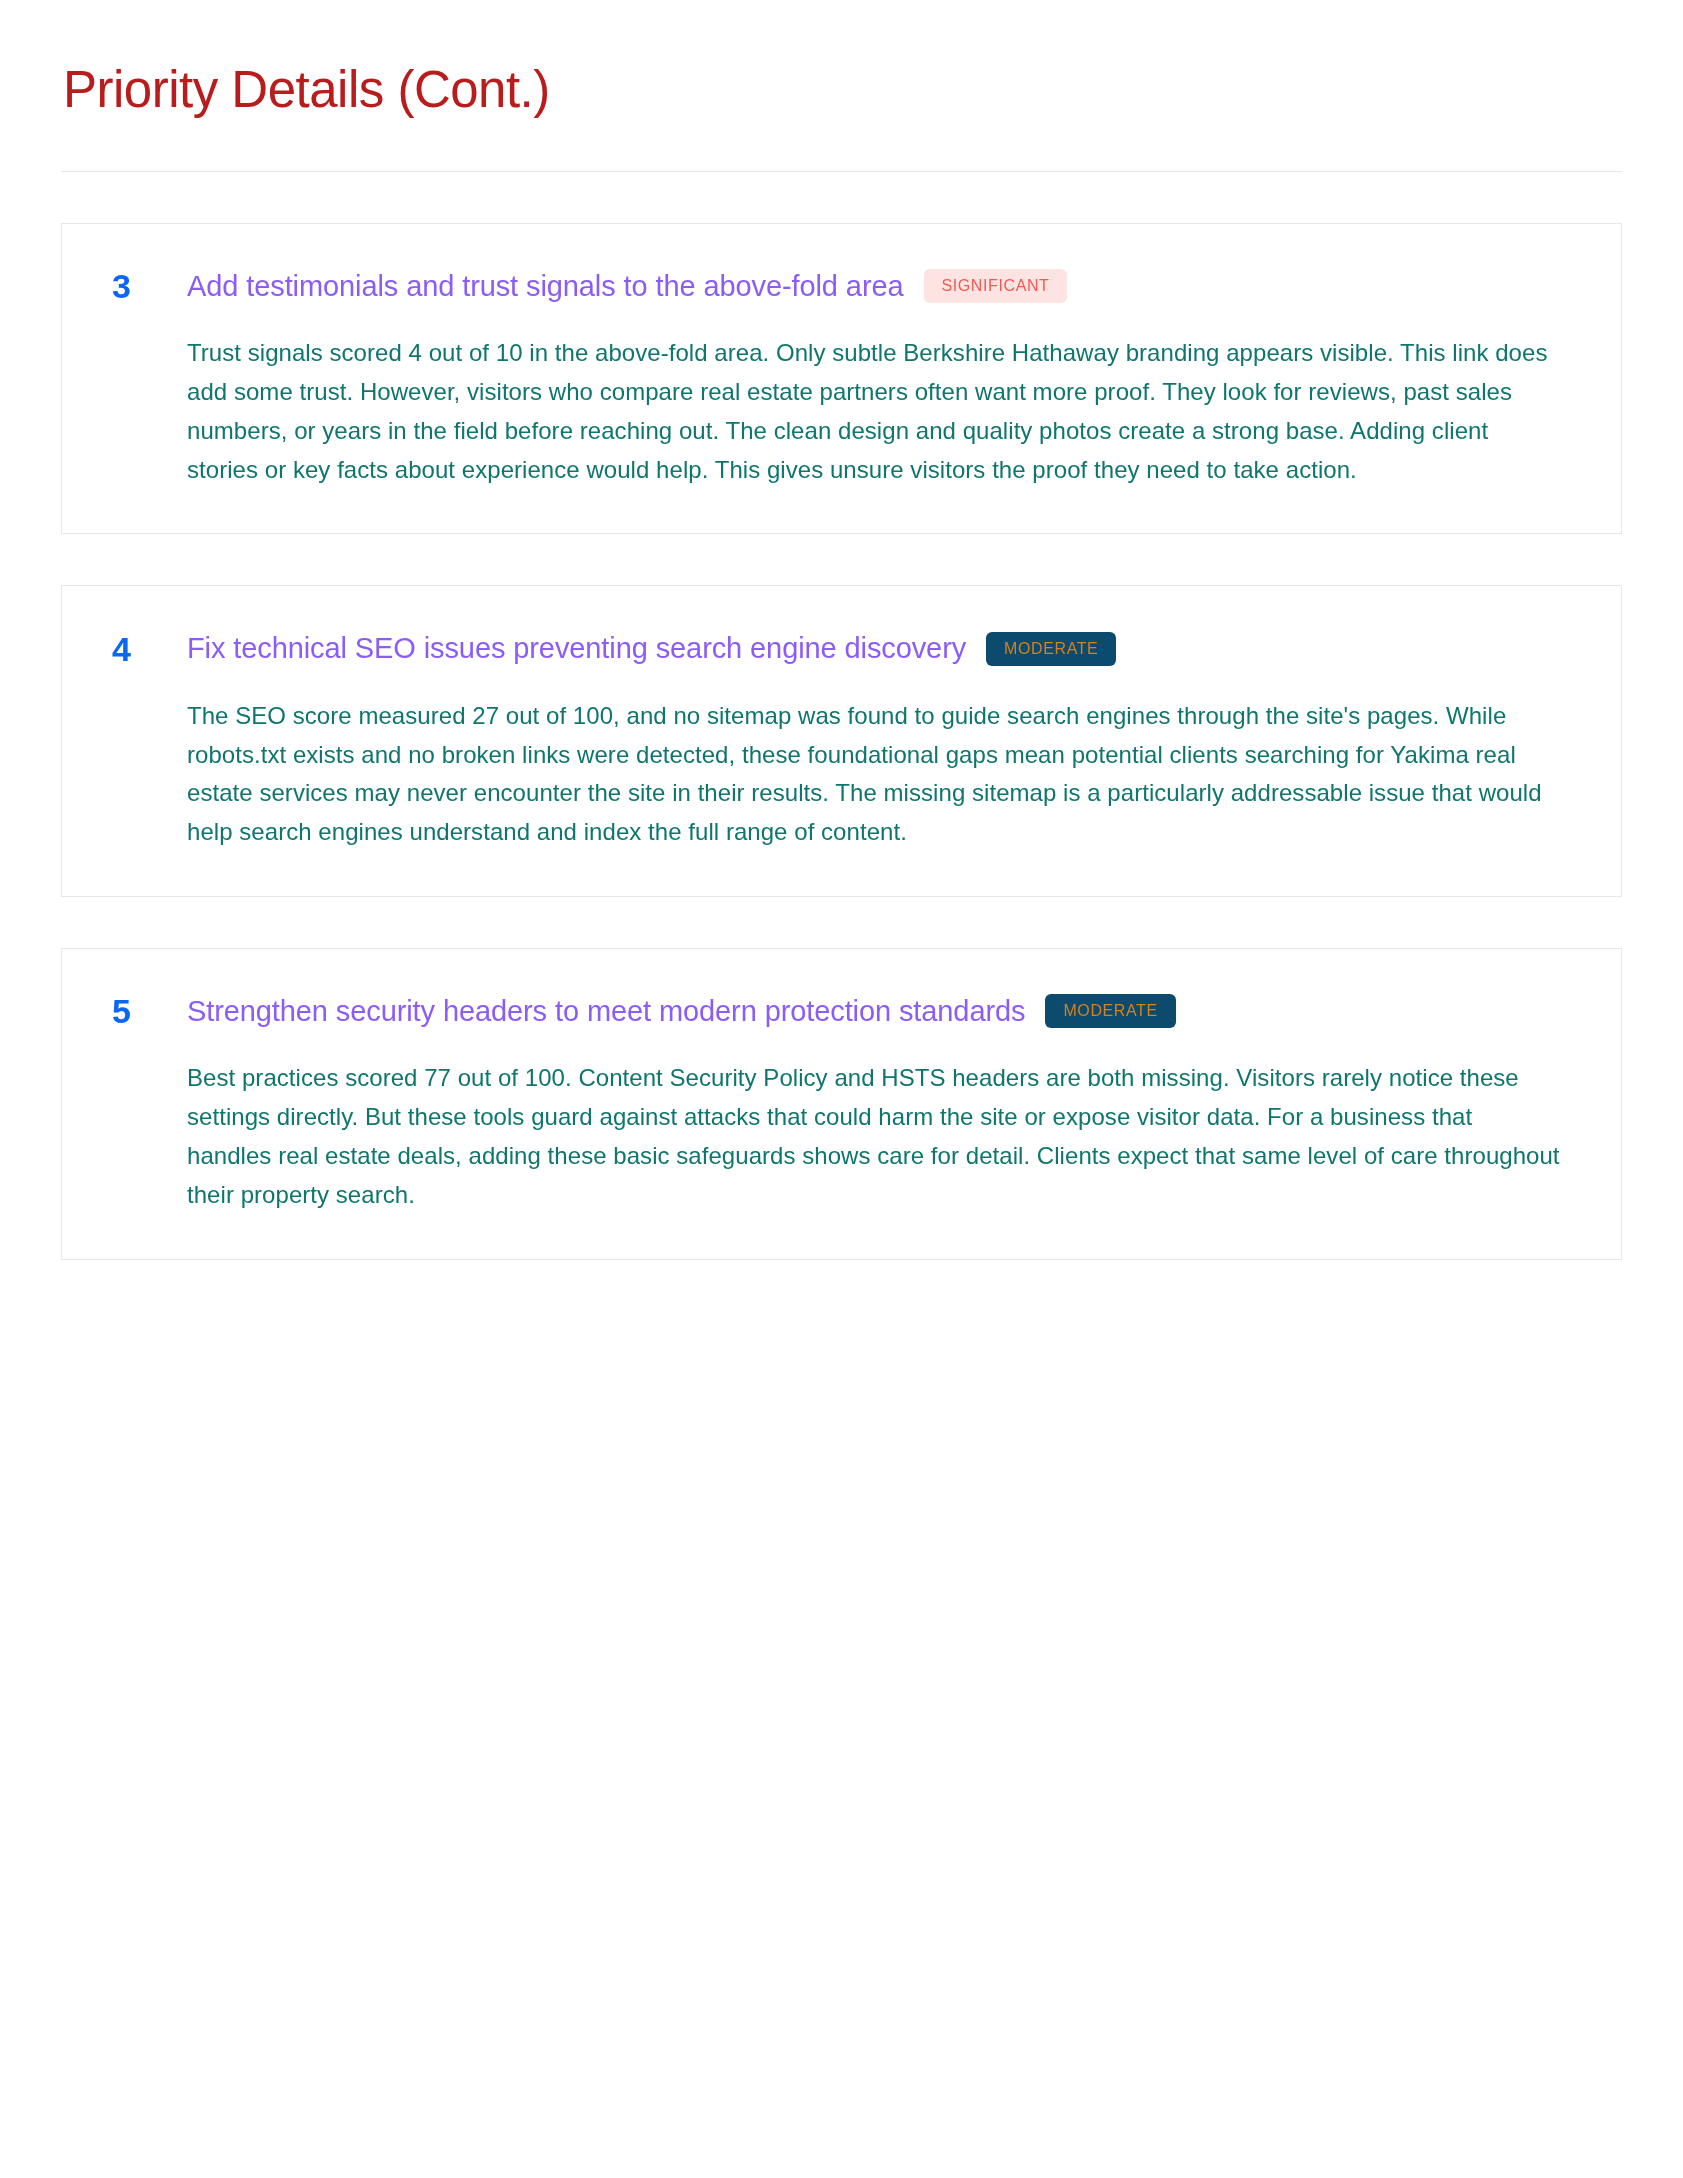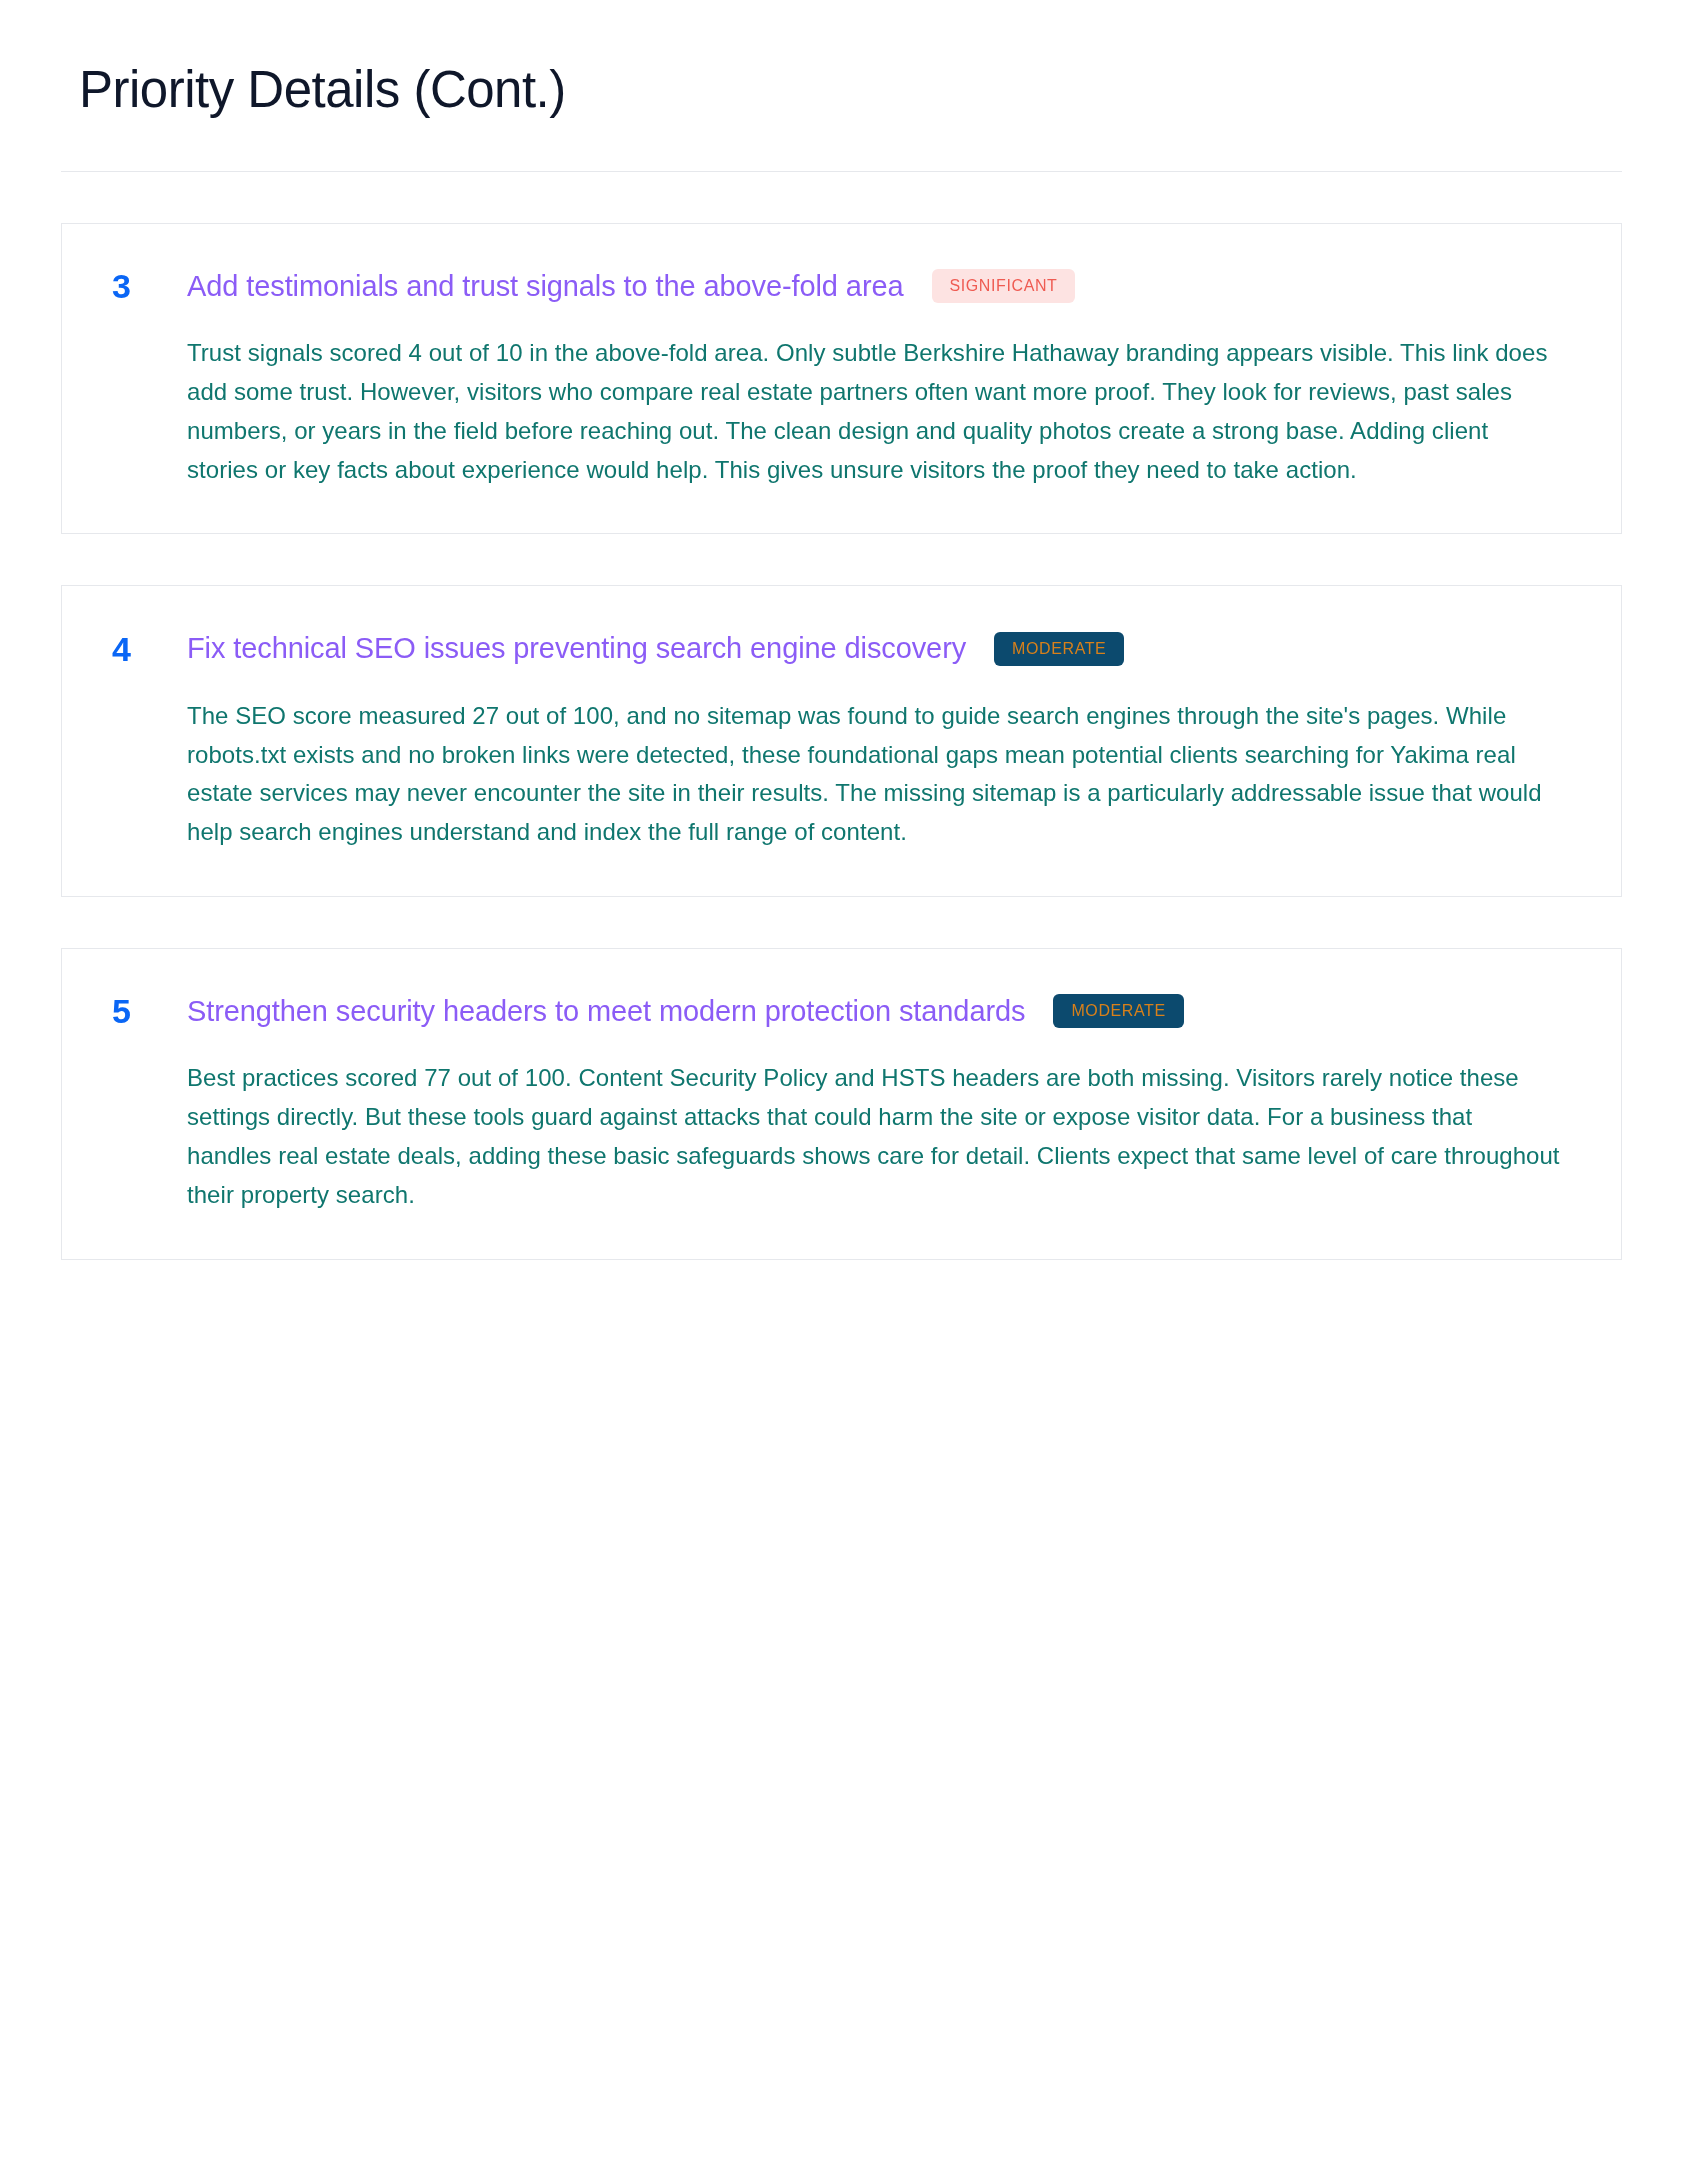--- a/index.html
+++ b/index.html
@@ -27,25 +27,24 @@
 
   
   .page-header {
     padding-top: 61px;
     padding-bottom: 0;
   }
 
   .page-title {
     font-size: 51px;
     font-weight: 400;
-    color: #0f172a;
+    color: #b91c1c;
     letter-spacing: -0.5px;
     line-height: 1.15;
     padding-left: 2px;
-    margin-left: 16px;
   }
 
   .header-rule {
     margin-top: 51px;
     height: 1px;
     background: #e6e8ec;
     width: 100%;
   }
 
   
@@ -81,21 +80,21 @@
   .card-title {
     font-size: 29px;
     font-weight: 400;
     color: #8b5cf6;
     line-height: 1.25;
     letter-spacing: -0.1px;
     flex: 0 1 auto;
   }
 
   .badge {
-    margin-left: 28px;
+    margin-left: 20px;
     flex: 0 0 auto;
     font-size: 16px;
     font-weight: 400;
     letter-spacing: 0.6px;
     padding: 9px 18px 9px 18px;
     border-radius: 6px;
     line-height: 1;
     white-space: nowrap;
   }
 

